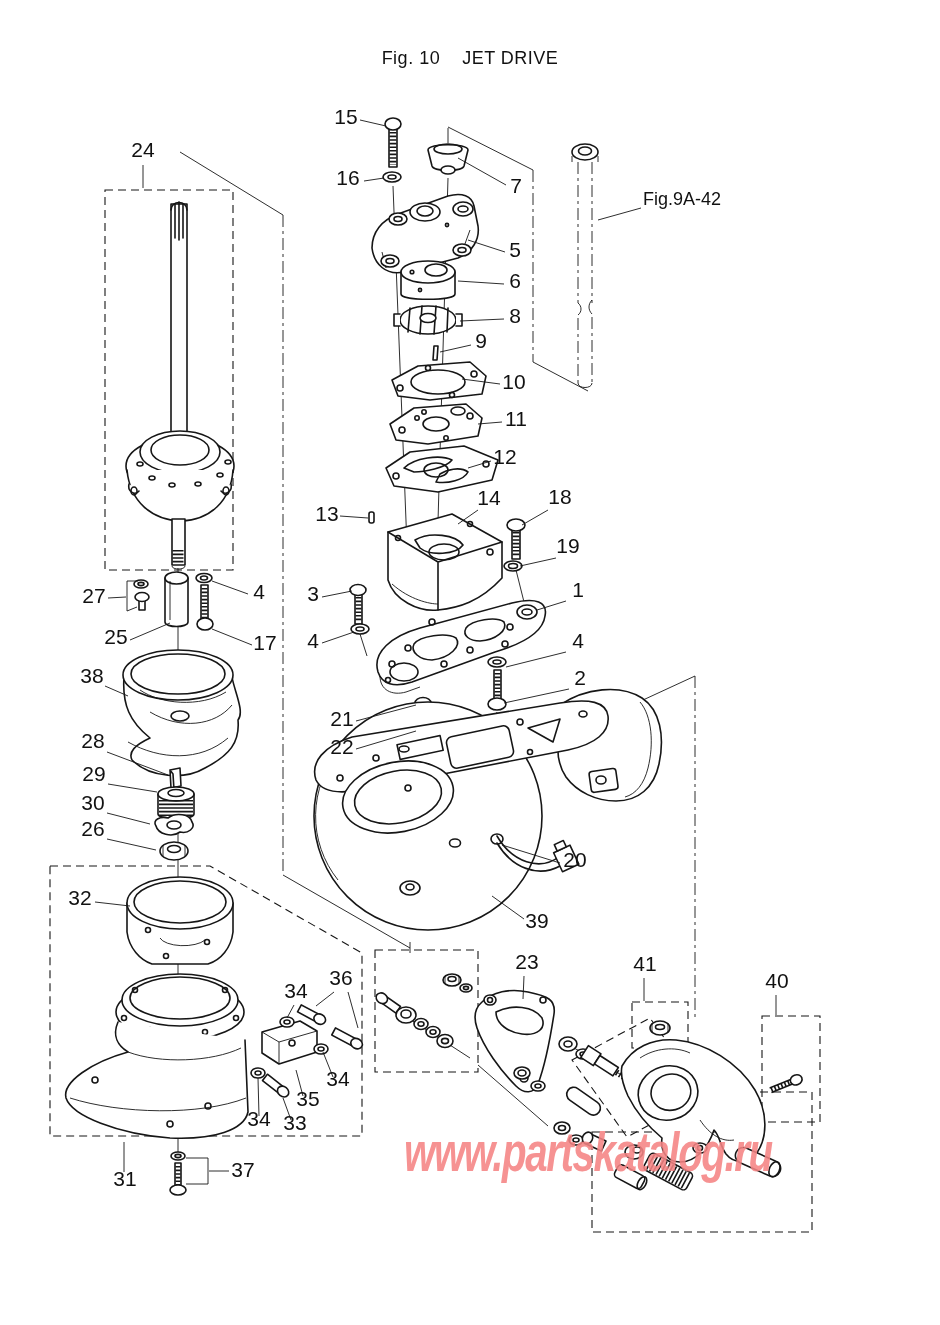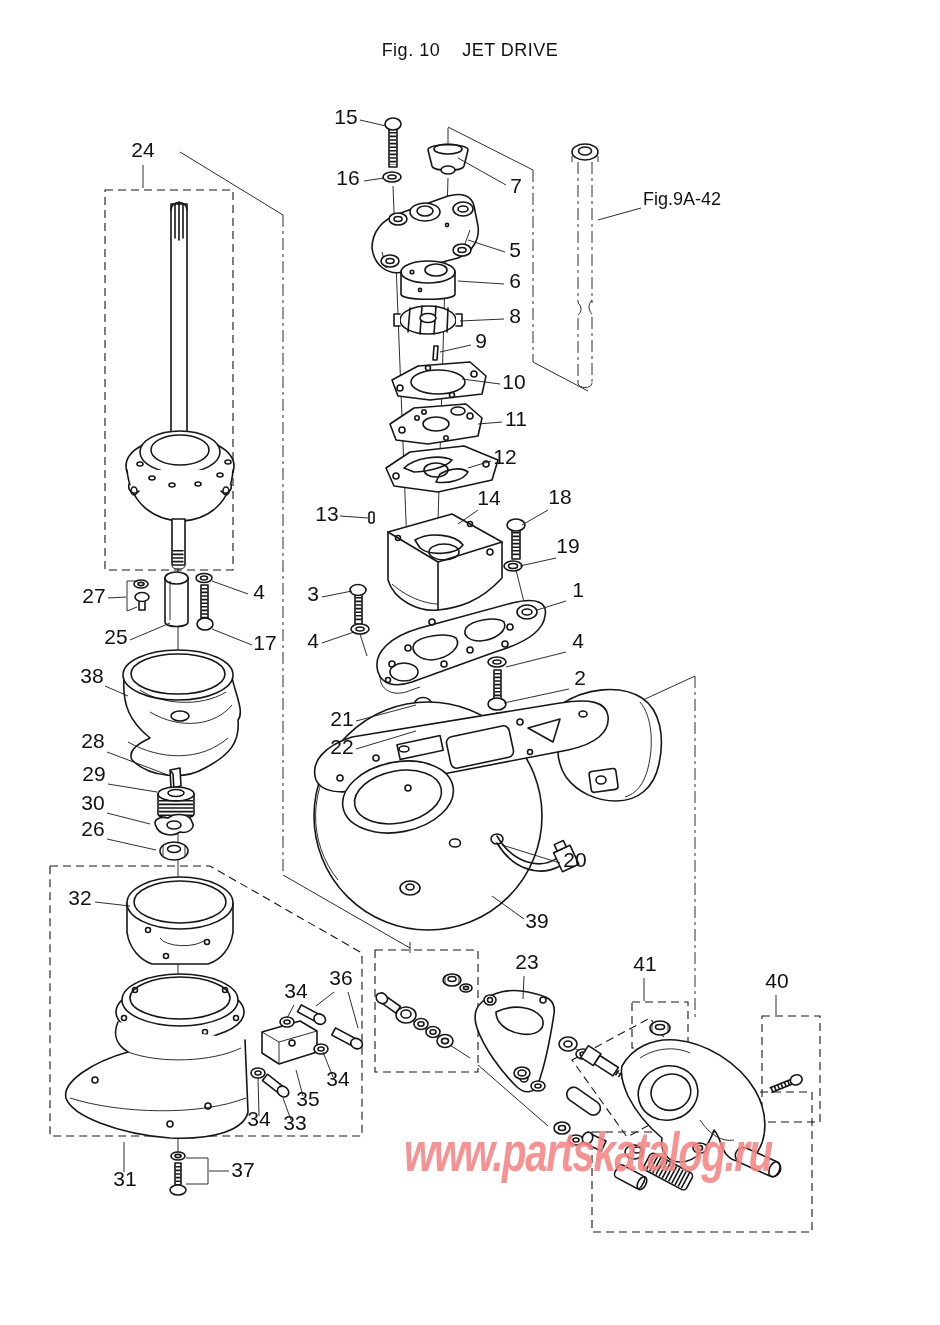--- a/index.html
+++ b/index.html
@@ -1,18 +1,18 @@
 <!DOCTYPE html>
 <html><head>
 <meta charset="utf-8">
 <style>
   html,body{margin:0;padding:0;background:#fff;}
   .page{position:relative;width:940px;height:1325px;background:#fff;overflow:hidden;
         font-family:"Liberation Sans",sans-serif;}
-  .title{position:absolute;left:0;top:40px;width:940px;text-align:center;
+  .title{position:absolute;left:0;top:48px;width:940px;text-align:center;
          font-size:18px;color:#111;white-space:pre;letter-spacing:.5px;}
   .watermark{position:absolute;left:404px;top:1124px;font-weight:bold;font-style:italic;
          font-size:56px;line-height:1;letter-spacing:-2px;opacity:.88;
          transform:scaleX(.72);transform-origin:left top;white-space:nowrap;}
   svg{position:absolute;left:0;top:0;}
   .p  {fill:#fff;stroke:#161616;stroke-width:1.6;stroke-linejoin:round;stroke-linecap:round;}
   .pt {fill:none;stroke:#161616;stroke-width:1.6;stroke-linejoin:round;stroke-linecap:round;}
   .thin{fill:none;stroke:#161616;stroke-width:.9;}
   .leader{fill:none;stroke:#161616;stroke-width:.9;}
   .dash{fill:none;stroke:#161616;stroke-width:1.1;stroke-dasharray:8 5;}

